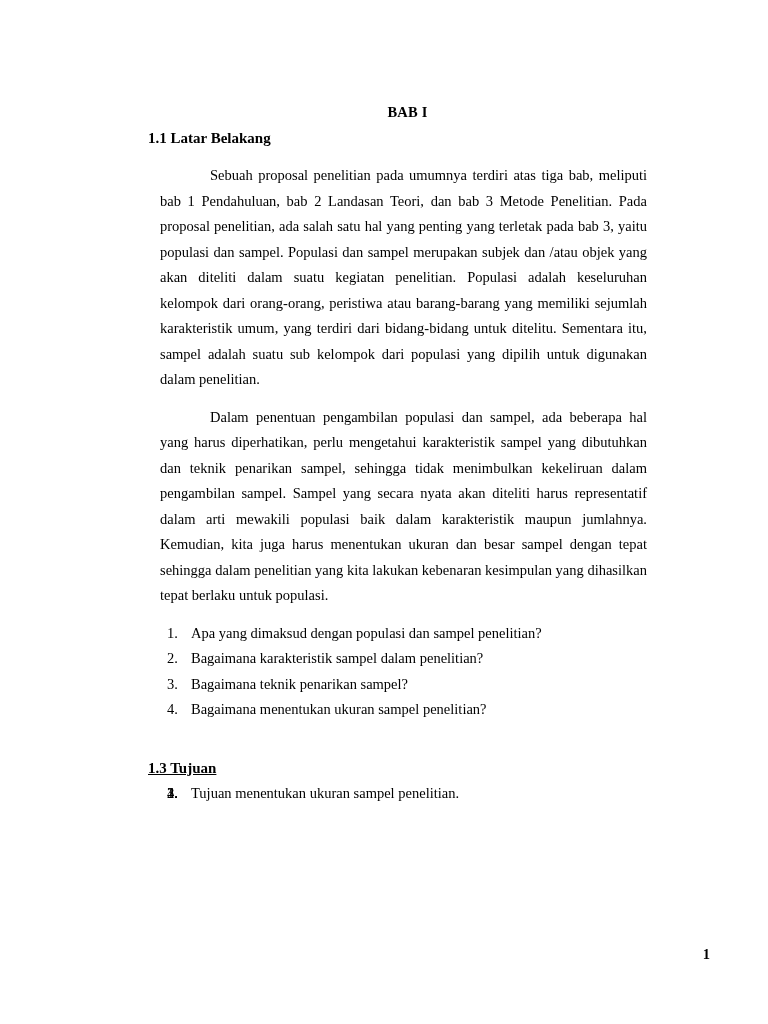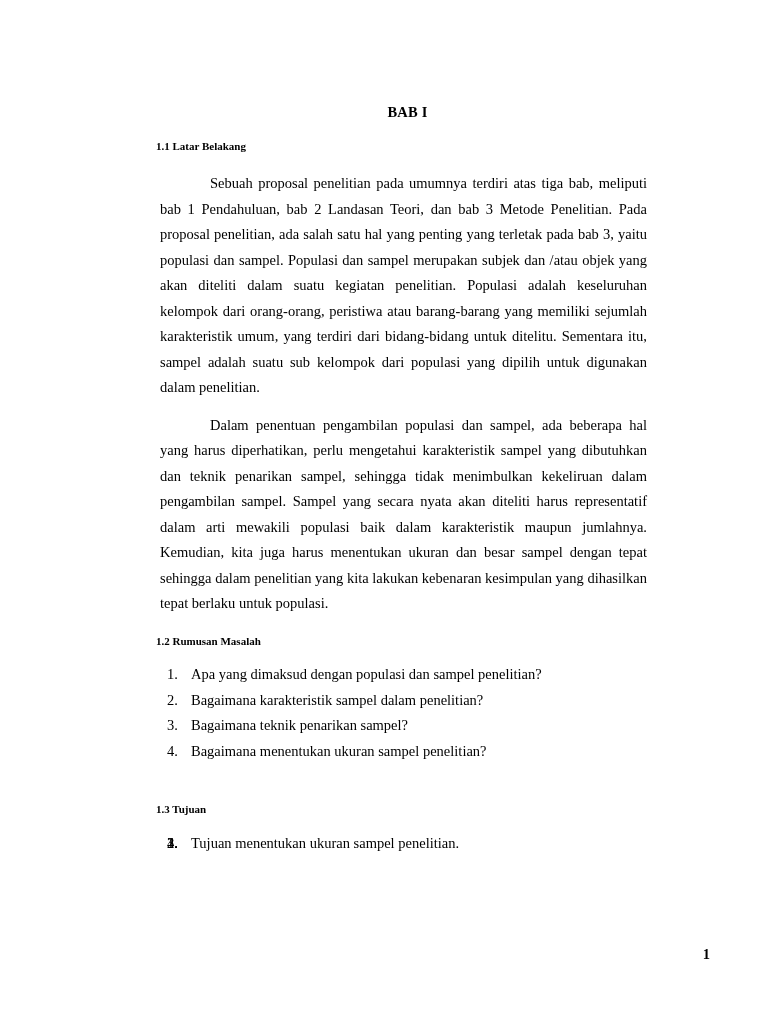--- a/index.html
+++ b/index.html
@@ -38,32 +38,33 @@
     text-align: center;
     font-weight: bold;
     font-size: 14.5px;
     line-height: 25.5px;
     letter-spacing: 0.2px;
     margin: 0 0 0 8px;
   }
 
   .section-heading {
     font-weight: bold;
-    font-size: 11px;
+    font-size: 15px;
     line-height: 25.5px;
-    margin: 8px;
+    margin: 0;
     padding: 0;
   }
 
   .heading-gap-before {
     margin-top: 8px;
   }
 
   .heading-gap-before-big {
     margin-top: 33px;
+    text-decoration: underline;
   }
 
   p.body-par {
     margin: 12px;
     font-size: 14.5px;
     line-height: 25.5px;
     text-align: justify;
     text-indent: 50px;
     hyphens: none;
   }
@@ -109,21 +110,20 @@
 
     <div class="doc-title">BAB I</div>
 
 
     <div class="section-heading">1.1 Latar Belakang</div>
 
     <p class="body-par">Sebuah proposal penelitian pada umumnya terdiri atas tiga bab, meliputi bab 1 Pendahuluan, bab 2 Landasan Teori, dan bab 3 Metode Penelitian. Pada proposal penelitian, ada salah satu hal yang penting yang terletak pada bab 3, yaitu populasi dan sampel.  Populasi dan sampel merupakan subjek dan /atau objek yang akan diteliti dalam suatu kegiatan penelitian. Populasi  adalah keseluruhan kelompok dari orang-orang, peristiwa atau barang-barang yang memiliki sejumlah karakteristik umum, yang terdiri dari bidang-bidang untuk ditelitu. Sementara itu, sampel adalah suatu sub kelompok dari populasi yang dipilih untuk digunakan dalam penelitian.</p>
 
     <p class="body-par">Dalam penentuan pengambilan populasi dan sampel, ada beberapa hal yang harus diperhatikan, perlu mengetahui karakteristik sampel yang dibutuhkan dan teknik penarikan sampel, sehingga tidak menimbulkan kekeliruan dalam pengambilan sampel. Sampel yang secara nyata akan diteliti harus representatif dalam arti mewakili populasi baik dalam karakteristik maupun jumlahnya. Kemudian, kita juga harus menentukan ukuran dan besar sampel dengan tepat sehingga dalam penelitian yang kita lakukan kebenaran kesimpulan yang dihasilkan tepat berlaku untuk populasi.</p>
 
-    <div class="section-heading heading-gap-before">1.2 Rumusan Masalah</div>
 
     <ol class="num-list">
       <li>
         <span class="li-num">1.</span>
         <span>Apa yang dimaksud dengan populasi dan sampel penelitian?</span>
       </li>
       <li>
         <span class="li-num">2.</span>
         <span>Bagaimana karakteristik sampel dalam penelitian?</span>
       </li>

